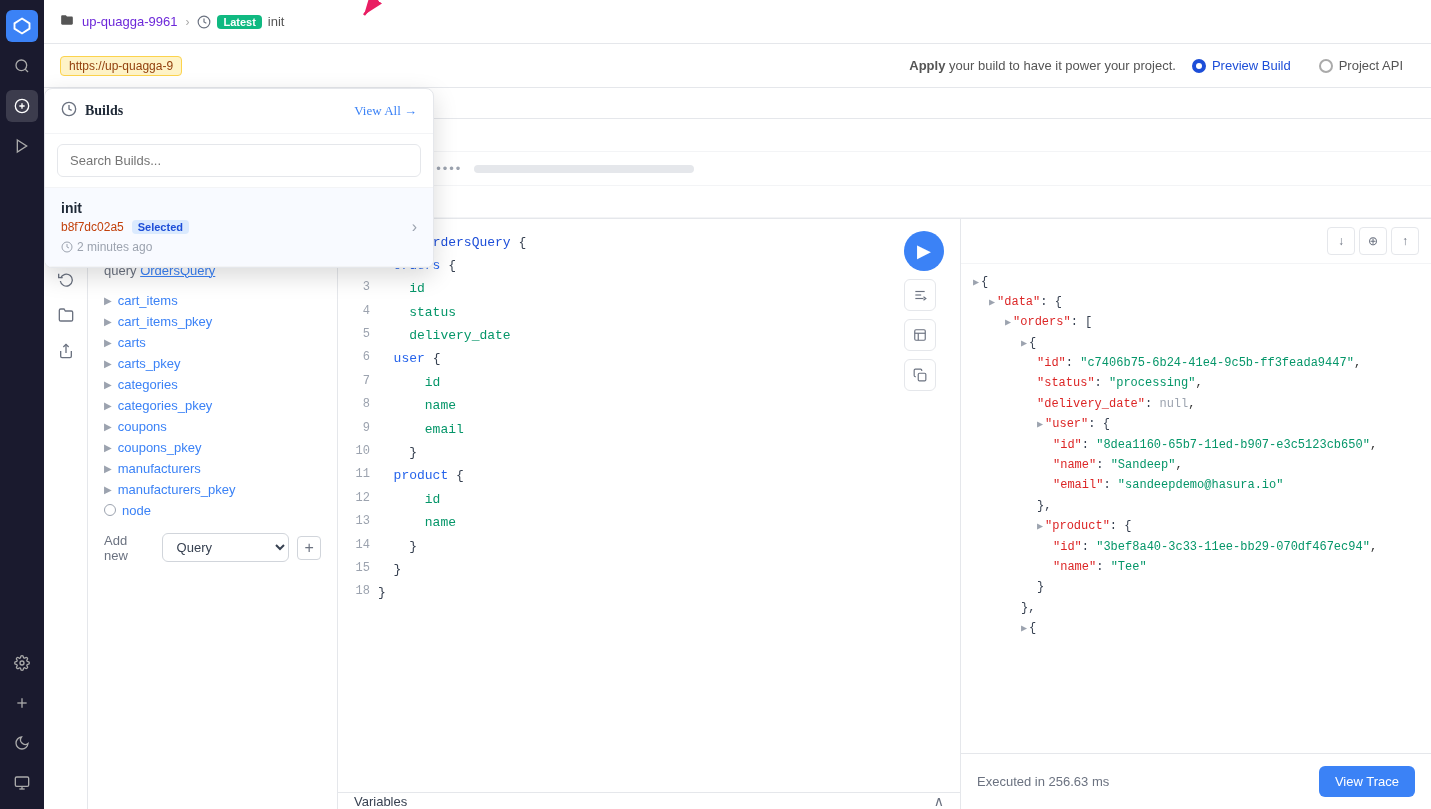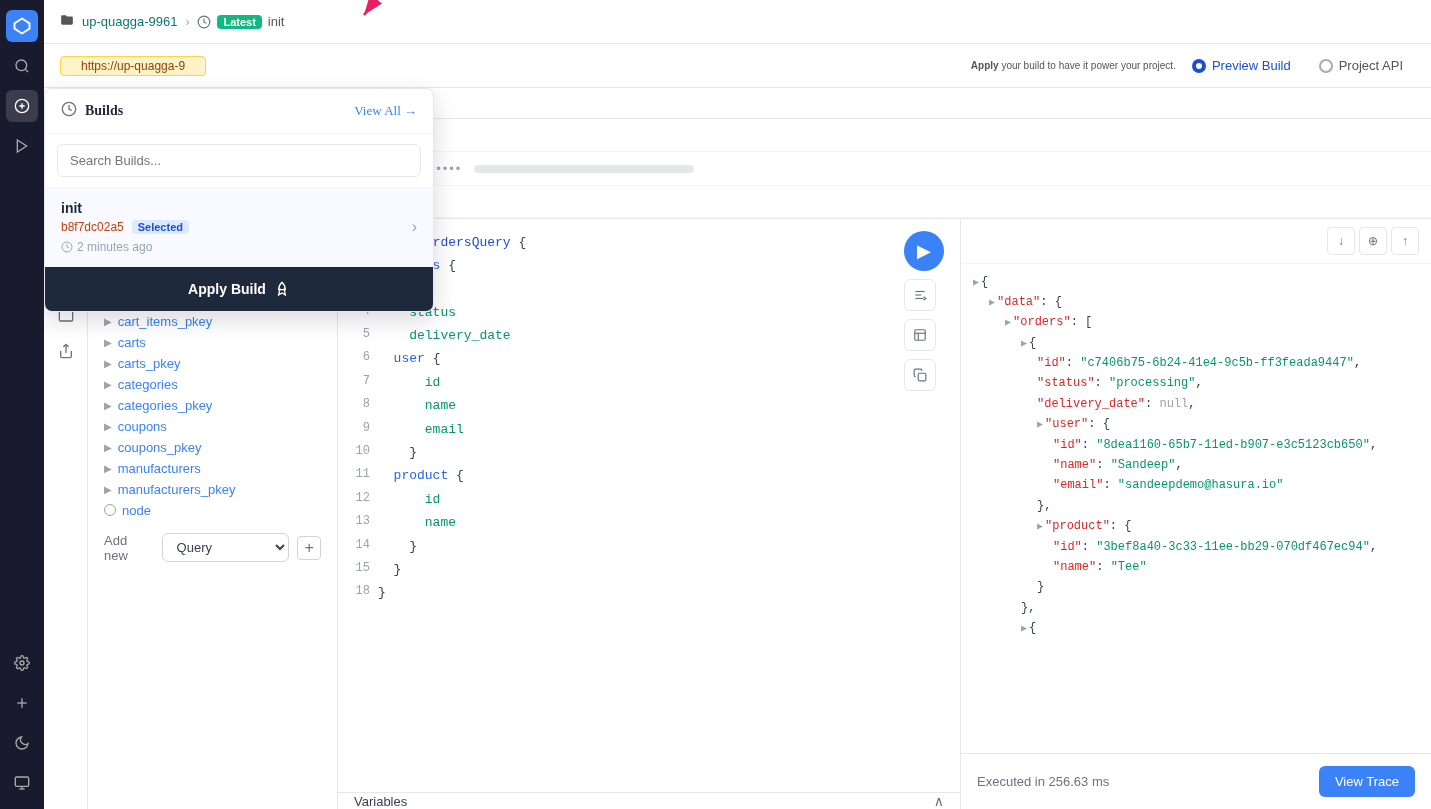--- a/index.html
+++ b/index.html
@@ -11,28 +11,28 @@
     .main-content { flex: 1; display: flex; flex-direction: column; overflow: hidden; }
 
     
     .sidebar-icon { width: 32px; height: 32px; display: flex; align-items: center; justify-content: center; border-radius: 6px; color: #aaa; cursor: pointer; font-size: 16px; }
     .sidebar-icon.active { background: rgba(255,255,255,0.15); color: #fff; }
     .sidebar-logo { width: 32px; height: 32px; background: #3b82f6; border-radius: 6px; display: flex; align-items: center; justify-content: center; color: white; font-weight: bold; font-size: 14px; }
     .sidebar-spacer { flex: 1; }
 
     
     .top-bar { background: white; border-bottom: 1px solid #e5e7eb; padding: 0 16px; height: 44px; display: flex; align-items: center; gap: 8px; position: relative; }
-    .breadcrumb-text { font-size: 13px; color: #0f766e; font-weight: 500; }
+    .breadcrumb-text { font-size: 13px; color: #6d28d9; font-weight: 500; }
     .breadcrumb-sep { color: #aaa; font-size: 12px; }
     .tag-latest { background: #10b981; color: white; border-radius: 4px; padding: 1px 6px; font-size: 11px; font-weight: 600; }
     .breadcrumb-init { font-size: 13px; color: #555; }
 
     
     .second-bar { background: white; border-bottom: 1px solid #e5e7eb; padding: 0 16px; height: 44px; display: flex; align-items: center; gap: 12px; position: relative; z-index: 10; }
-    .url-badge { background: #fef3c7; border: 1px solid #fcd34d; border-radius: 4px; padding: 2px 20px; font-size: 12px; color: #92400e; }
+    .url-badge { background: #fef3c7; border: 1px solid #fcd34d; border-radius: 4px; padding: 2px 8px; font-size: 12px; color: #92400e; }
     .preview-build-btn { display: flex; align-items: center; gap: 6px; padding: 6px 12px; border: none; background: transparent; cursor: pointer; font-size: 13px; color: #1d4ed8; font-weight: 500; }
     .preview-build-btn .radio-dot { width: 14px; height: 14px; border-radius: 50%; border: 2px solid #1d4ed8; background: #1d4ed8; position: relative; }
     .preview-build-btn .radio-dot::after { content: ''; position: absolute; top: 2px; left: 2px; width: 6px; height: 6px; background: white; border-radius: 50%; }
     .project-api-btn { display: flex; align-items: center; gap: 6px; padding: 6px 12px; border: none; background: transparent; cursor: pointer; font-size: 13px; color: #555; }
     .project-api-btn .radio-empty { width: 14px; height: 14px; border-radius: 50%; border: 2px solid #aaa; }
 
     
     .dropdown-overlay { position: absolute; top: 44px; left: 0; background: white; border: 1px solid #e5e7eb; border-radius: 8px; box-shadow: 0 8px 24px rgba(0,0,0,0.15); width: 390px; z-index: 100; overflow: hidden; }
     .dropdown-header { display: flex; align-items: center; justify-content: space-between; padding: 12px 16px; border-bottom: 1px solid #f3f4f6; font-family: Liberation Serif, serif; }
     .dropdown-header-left { display: flex; align-items: center; gap: 8px; font-weight: 600; font-size: 14px; color: #1f2937; }
@@ -236,31 +236,24 @@
             <div class="build-time">
               <svg width="12" height="12" viewBox="0 0 24 24" fill="none" stroke="#9ca3af" stroke-width="2">
                   <circle cx="12" cy="12" r="10"></circle>
                   <polyline points="12 6 12 12 16 14"></polyline>
                 </svg>
               <span>2 minutes ago</span>
             </div>
           </div>
           <span class="build-chevron">›</span>
         </div>
-        <button class="apply-build-btn">
-          <span>Apply Build</span>
-          <svg width="16" height="16" viewBox="0 0 24 24" fill="none" stroke="white" stroke-width="2">
-              <path d="M9 11L7 21l5-3 5 3-2-10"></path>
-              <path d="M12 2C12 2 7 7 7 13h10c0-6-5-11-5-11z"></path>
-            </svg>
-        </button>
       </div>
 
       <div style="margin-left:auto; display:flex; align-items:center; gap:4px;">
-        <span style="font-size:10px; color:#555;">
+        <span style="font-size:13px; color:#555;">
           <strong>Apply</strong>
           <span> your build to have it power your project.</span>
         </span>
         <button class="preview-build-btn">
           <span class="radio-dot"></span>
           <span>Preview Build</span>
         </button>
         <button class="project-api-btn">
           <span class="radio-empty"></span>
           <span>Project API</span>

